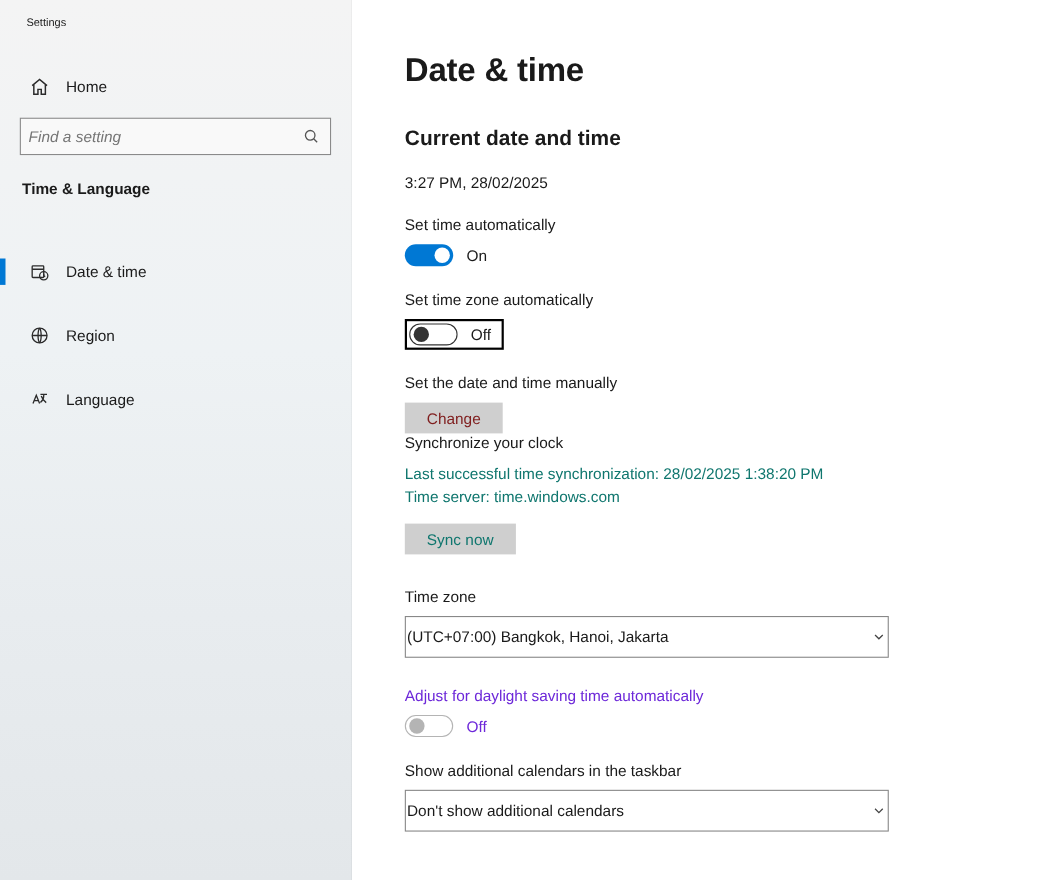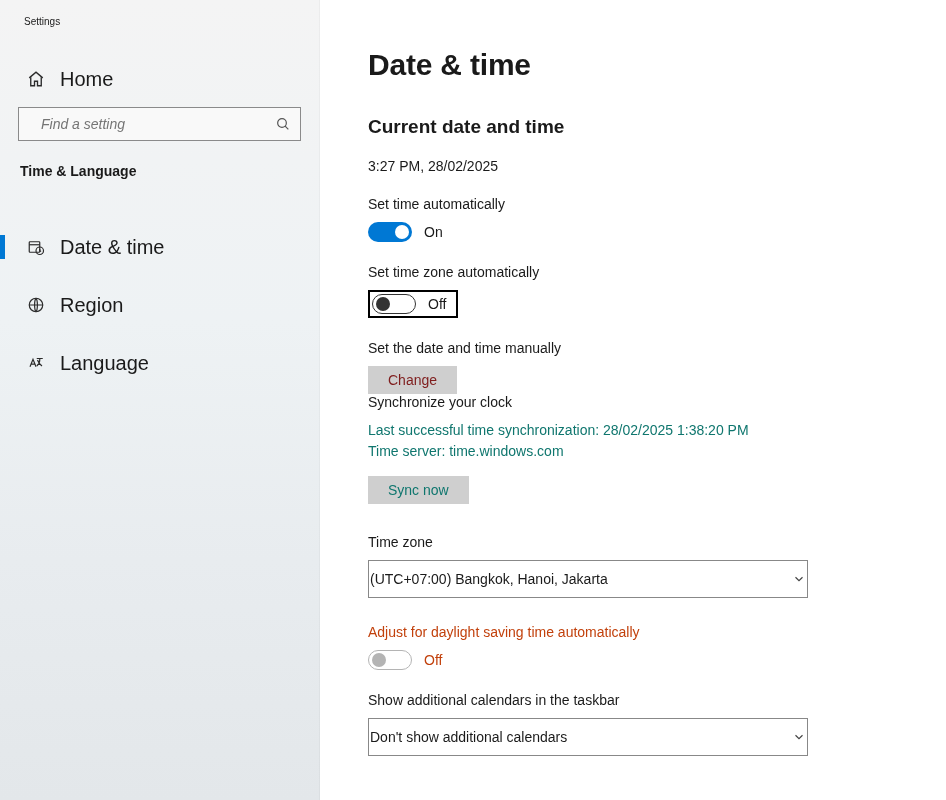--- a/index.html
+++ b/index.html
@@ -30,39 +30,39 @@
     padding: 0 8px;
     cursor: pointer;
     position: relative;
   }
   .nav-row .nav-icon {
     width: 20px; height: 20px;
     display: inline-flex; align-items: center; justify-content: center;
     margin-right: 14px;
     color: #2b2b2b;
   }
-  .nav-row .nav-label { font-size: 20px; }
+  .nav-row .nav-label { font-size: 14px; }
   .nav-row.active::before {
     content: "";
     position: absolute;
     left: -18px; top: 6px; bottom: 6px;
     width: 5px;
     background: #0078d4;
   }
   .nav-spacer { height: 22px; }
   .search-wrap {
     margin: 10px 0 22px 0;
     position: relative;
   }
   .search-input {
     width: 100%;
     height: 34px;
     border: 1px solid #8a8a8a;
     background: #f9f9f9;
-    padding: 0 32px 0 22px;
+    padding: 0 32px 0 7px;
     font-size: 14px;
     font-family: inherit;
     font-style: italic;
     color: #0f766e;
     outline: none;
   }
   .search-icon-pos {
     position: absolute; right: 10px; top: 50%;
     transform: translateY(-50%);
     width: 16px; height: 16px; color: #555;
@@ -84,21 +84,21 @@
     margin: 0 0 34px 0;
     letter-spacing: -0.2px;
   }
   .section-heading {
     font-size: 19px;
     font-weight: 600;
     margin: 0 0 20px 0;
   }
   .body-text { font-size: 14px; margin: 0 0 22px 0; }
   .field-label { font-size: 14px; margin: 0 0 10px 0; }
-  .field-label.dim, .dim { color: #c2410c; }
+  .field-label.dim, .dim { color: #6d28d9; }
 
   .toggle-row { display: flex; align-items: center; margin-bottom: 22px; }
   .toggle {
     width: 44px; height: 20px;
     border-radius: 10px;
     position: relative;
     cursor: pointer;
     margin-right: 12px;
     display: inline-block;
   }

